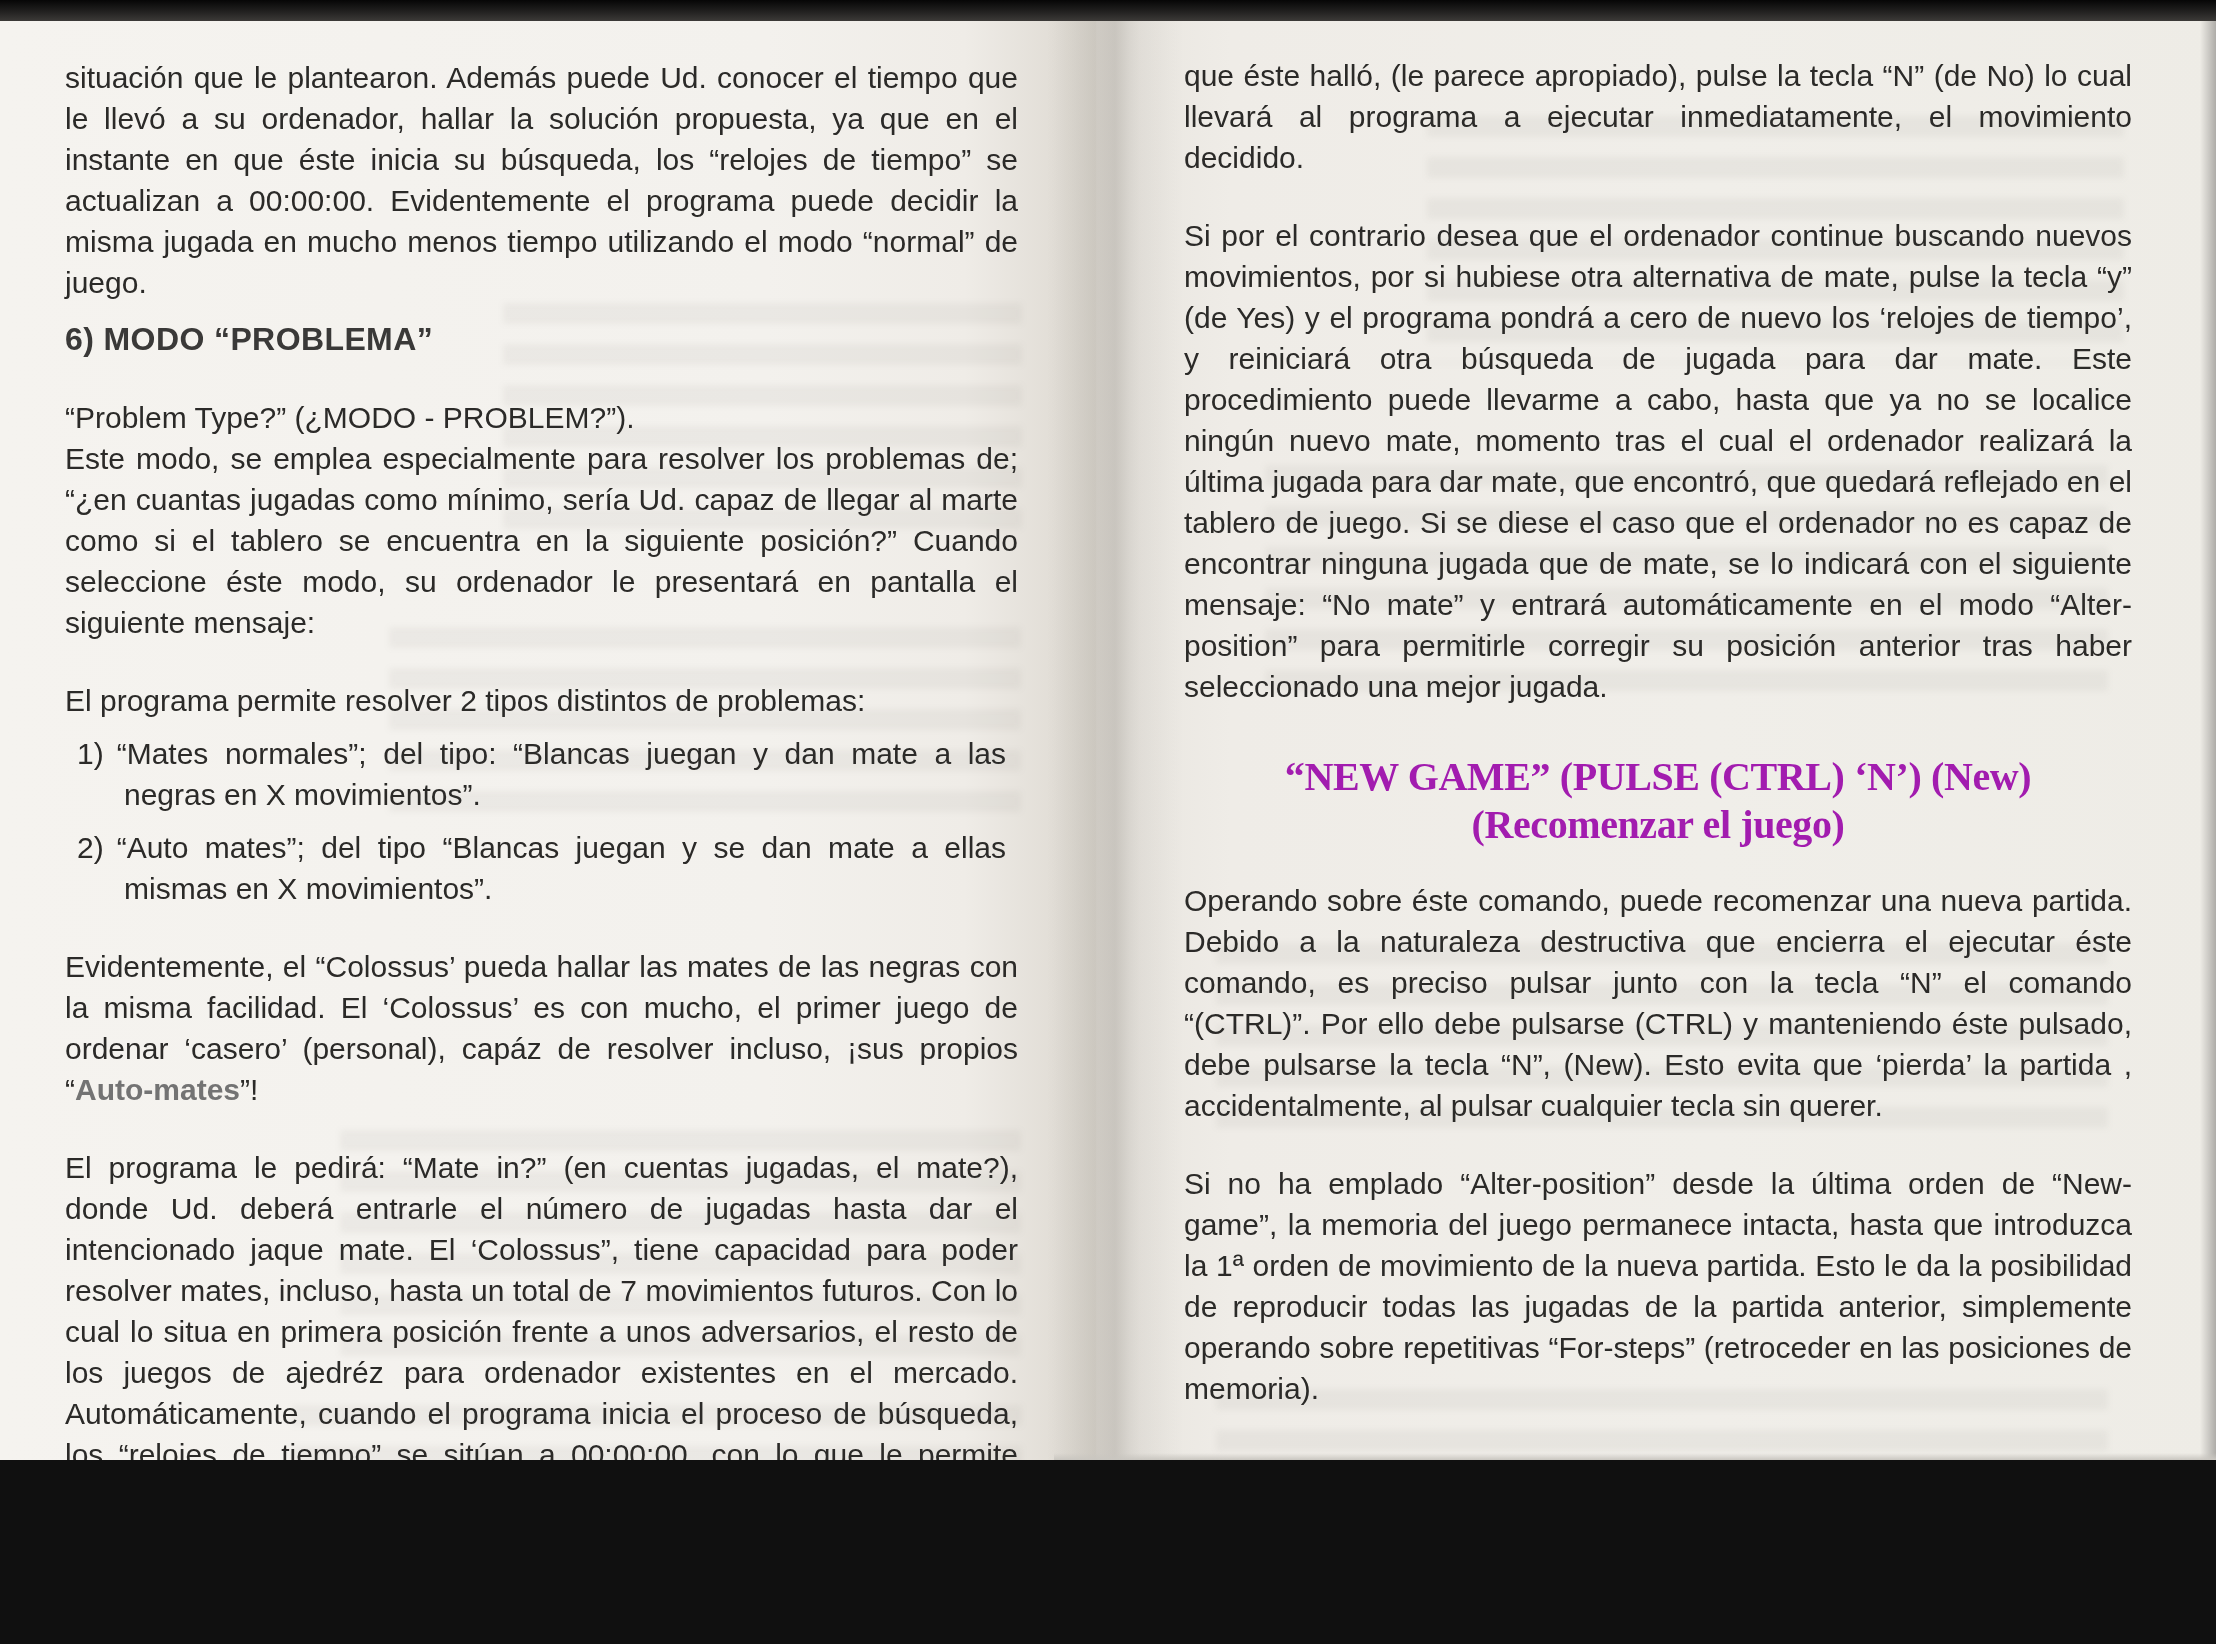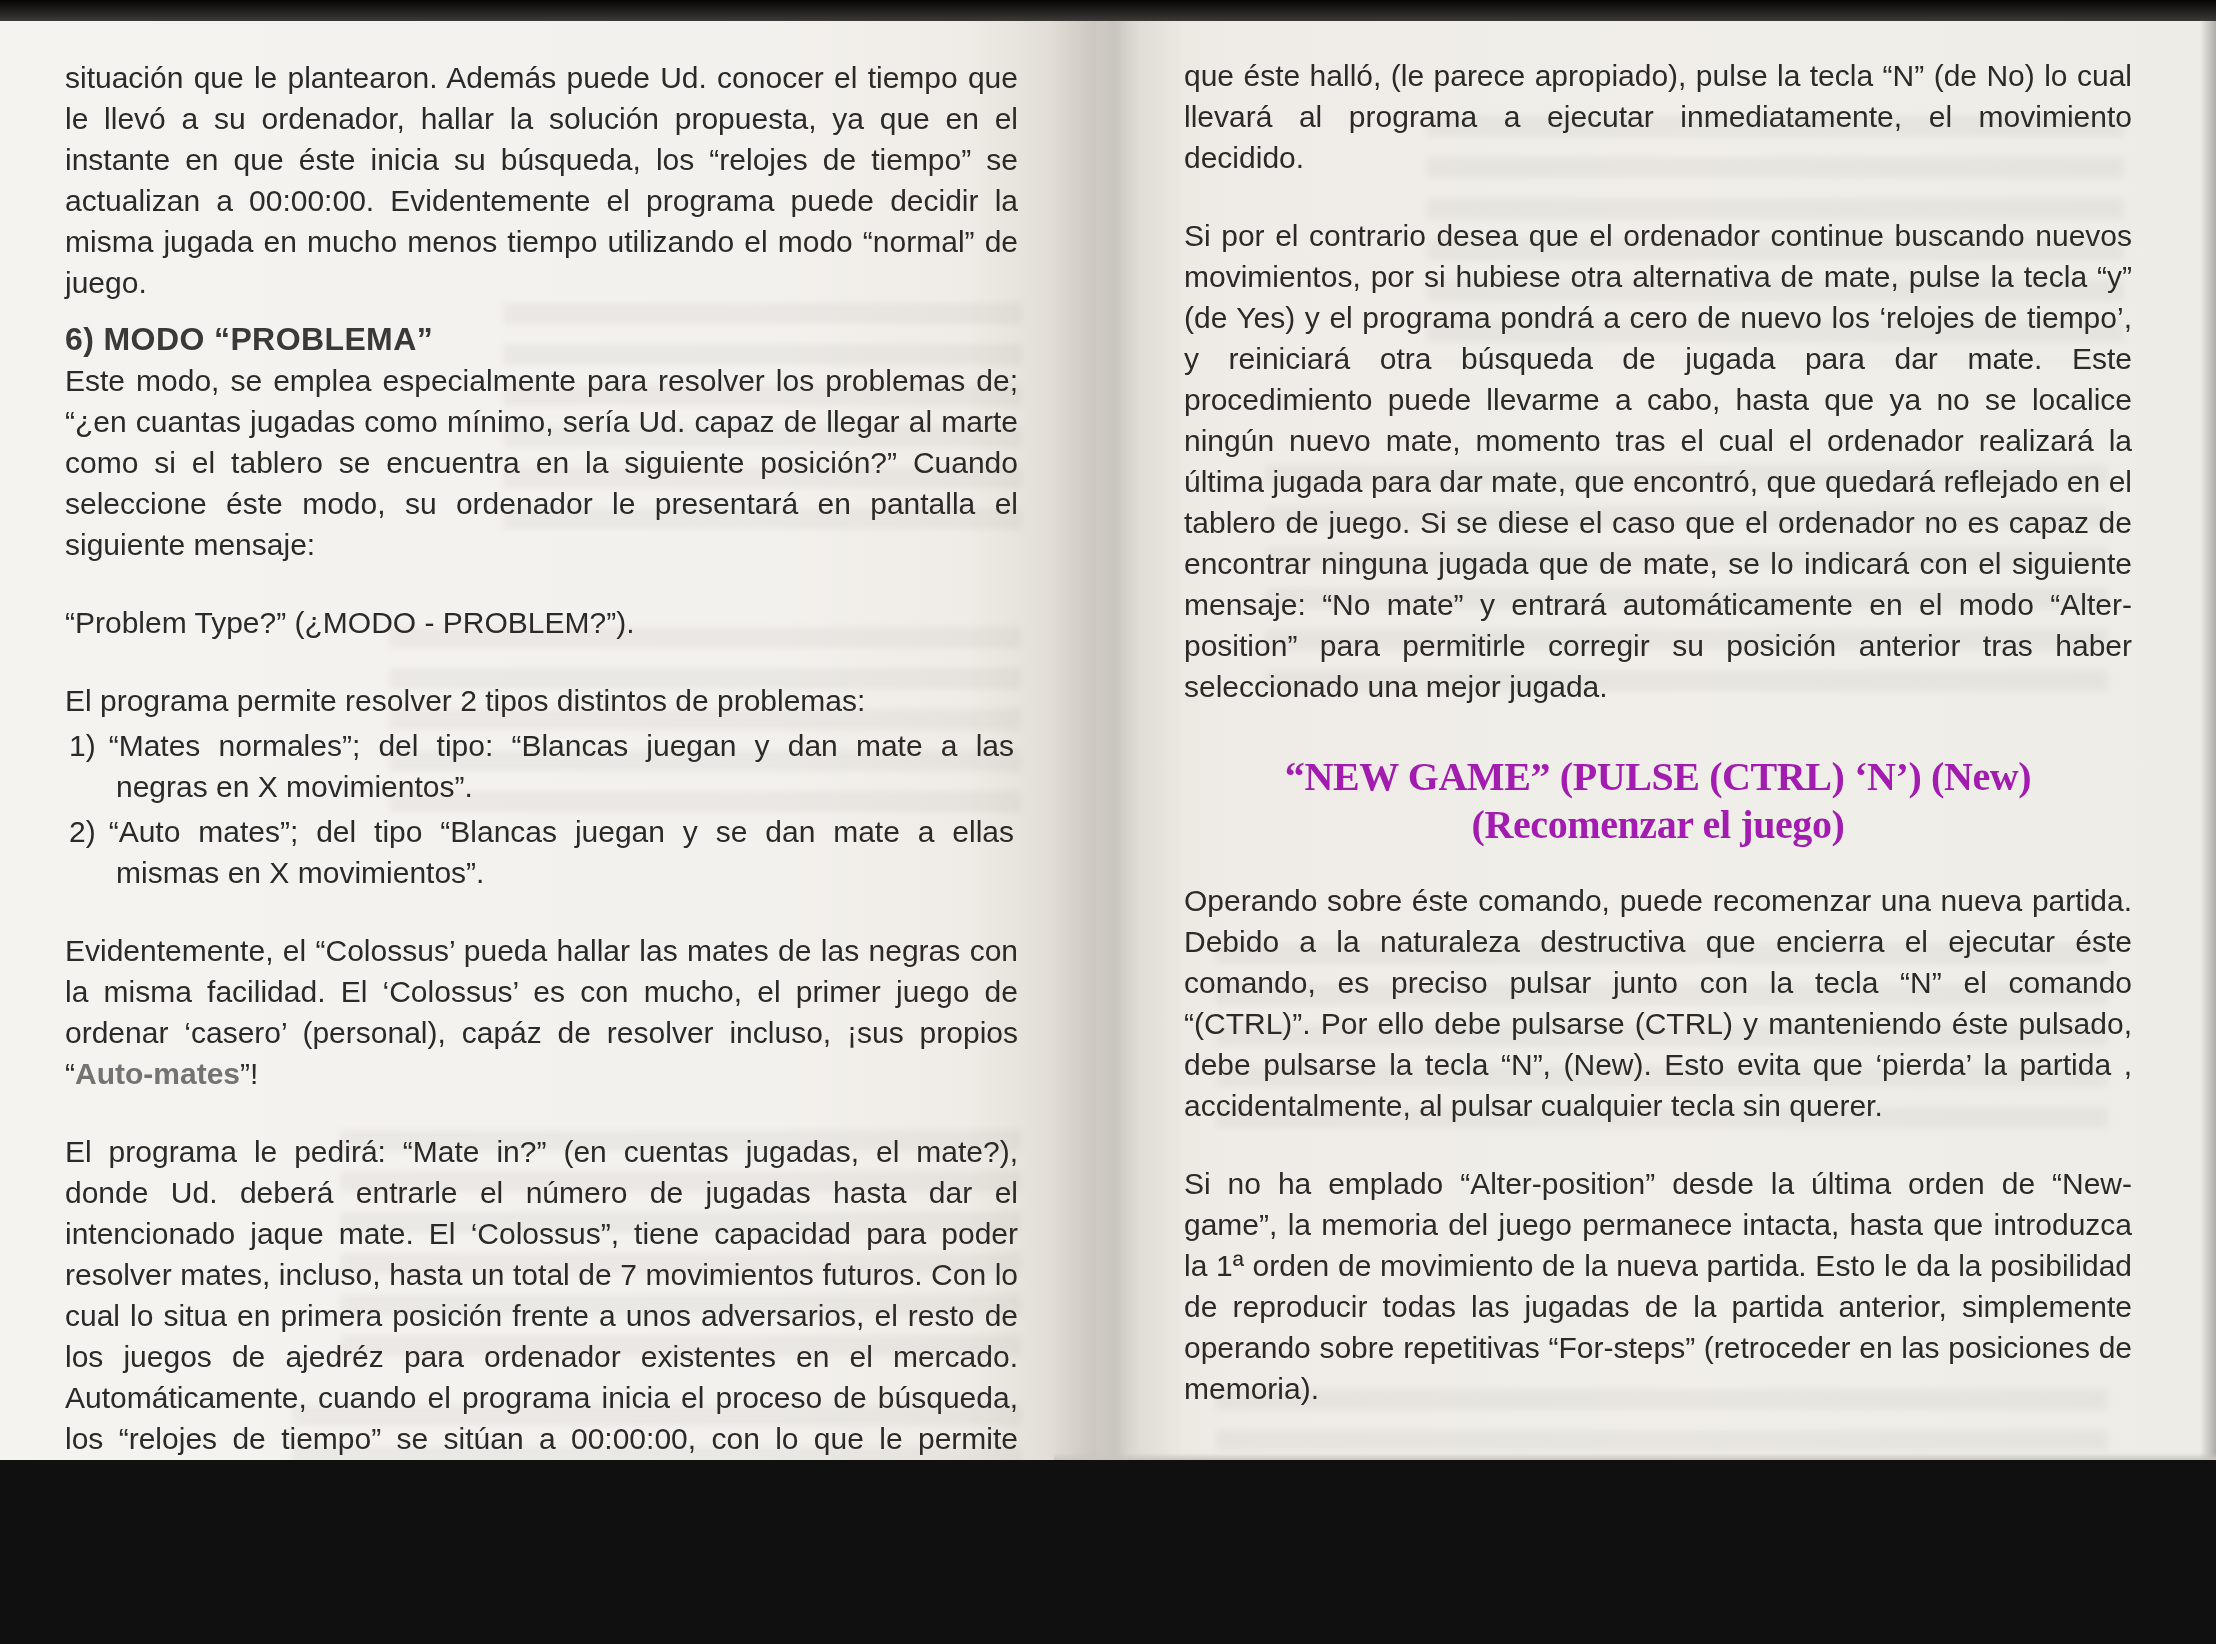--- a/index.html
+++ b/index.html
@@ -110,21 +110,21 @@
     color: #a21caf;
     letter-spacing: -0.4px;
     text-align-last: center;
   }
   .heading-serif.sub { margin-top: 1.6px; }
   .after-heading { margin-top: 32px; }
   .list-block { margin: 0; }
   .list-item {
     padding-left: 47px;
     text-indent: -47px;
-    margin: 4px;
+    margin: 12px;
   }
   .list-item .num { margin-right: 13px; }
   .standalone { text-align: left; }
   .bold { font-weight: 700; color: #737373; }
 </style>
 </head>
 <body>
 
 <div class="scan">
 
@@ -138,23 +138,23 @@
   <div class="ghost" style="left:1427px; top:105px; width:697px; height:259px;"></div>
   <div class="ghost" style="left:1265px; top:454px; width:843px; height:243px;"></div>
   <div class="ghost" style="left:1216px; top:932px; width:892px; height:211px;"></div>
   <div class="ghost" style="left:1216px; top:1378px; width:892px; height:235px;"></div>
 
   <div class="text-col text-left">
     <p class="para">situación que le plantearon. Además puede Ud. conocer el tiempo que le llevó a su ordenador, hallar la solución propuesta, ya que en el instante en que éste inicia su búsqueda, los “relojes de tiempo” se actualizan a 00:00:00. Evidentemente el programa puede decidir la misma jugada en mucho menos tiempo utilizando el modo “normal” de juego.</p>
 
     <h2 class="heading-sans">6) MODO “PROBLEMA”</h2>
 
+    <p class="para mt standalone">“Problem Type?” (¿MODO - PROBLEM?”).</p>
+
     <p class="para">Este modo, se emplea especialmente para resolver los problemas de; “¿en cuantas jugadas como mínimo, sería Ud. capaz de llegar al marte como si el tablero se encuentra en la siguiente posición?” Cuando seleccione éste modo, su ordenador le presentará en pantalla el siguiente mensaje:</p>
-
-    <p class="para mt standalone">“Problem Type?” (¿MODO - PROBLEM?”).</p>
 
     <p class="para mt standalone">El programa permite resolver 2 tipos distintos de problemas:</p>
 
     <div class="list-block">
       <p class="list-item"><span class="num">1)</span><span>“Mates normales”; del tipo: “Blancas juegan y dan mate a las negras en X movimientos”.</span></p>
       <p class="list-item"><span class="num">2)</span><span>“Auto mates”; del tipo “Blancas juegan y se dan mate a ellas mismas en X movimientos”.</span></p>
     </div>
 
     <p class="para mt"><span>Evidentemente, el “Colossus’ pueda hallar las mates de las negras con la misma facilidad. El ‘Colossus’ es con mucho, el primer juego de ordenar ‘casero’ (personal), capáz de resolver incluso, ¡sus propios “</span><span class="bold">Auto-mates</span><span>”!</span></p>
 

